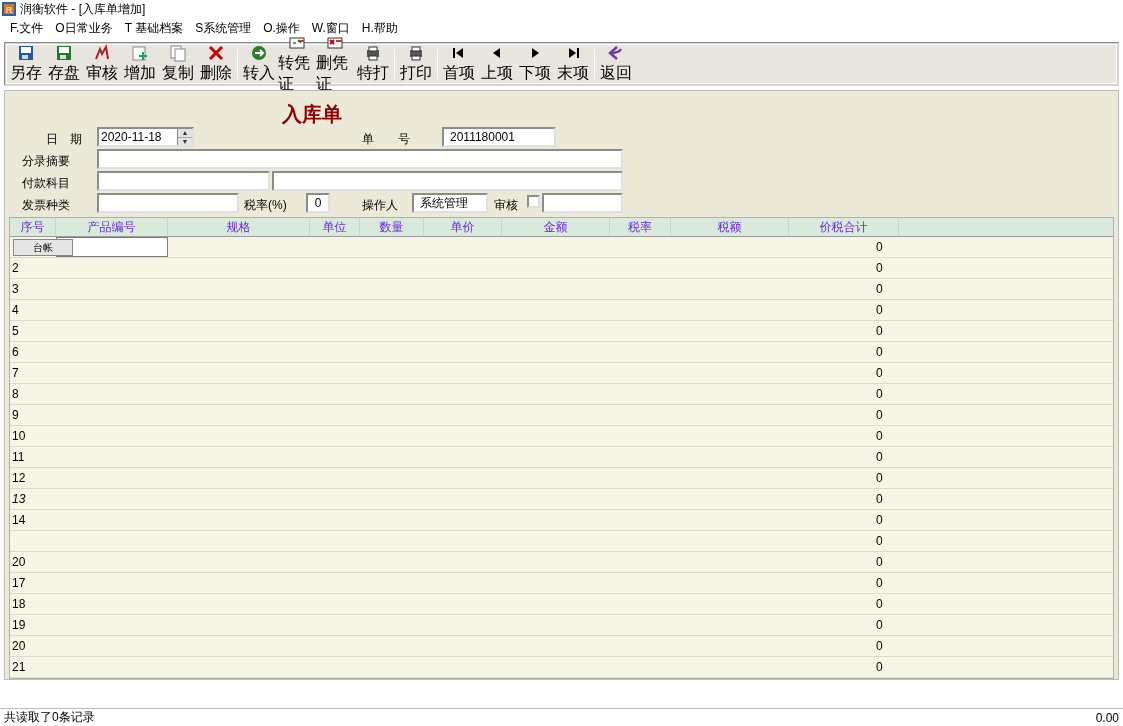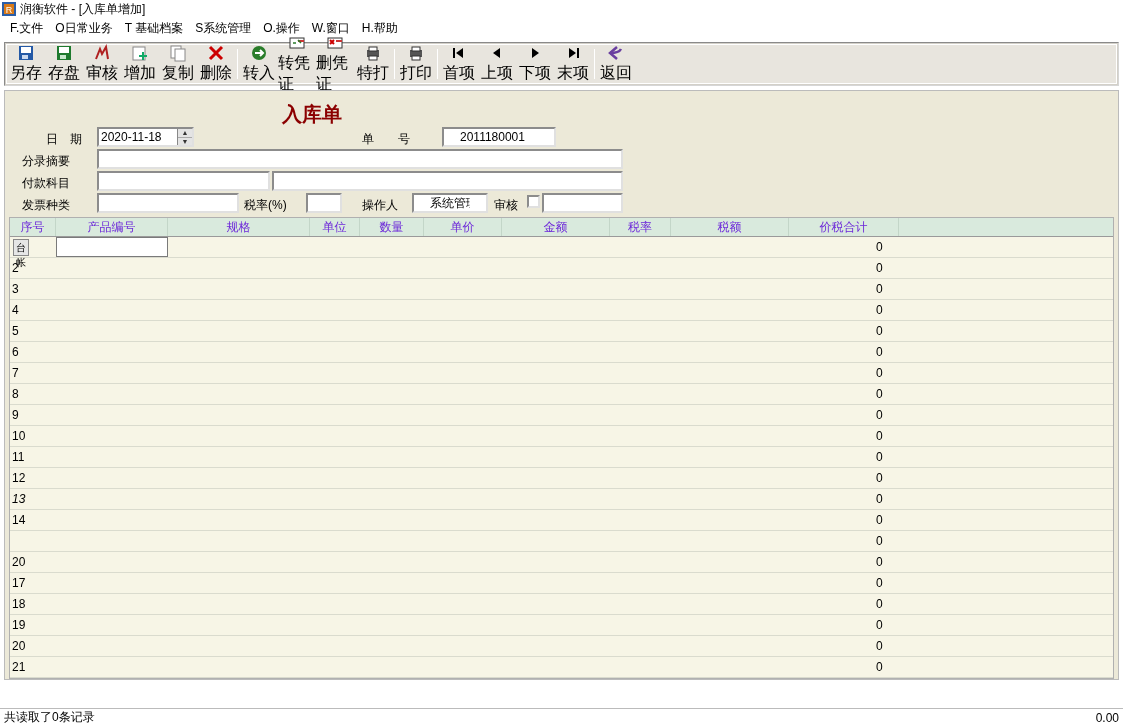--- a/index.html
+++ b/index.html
@@ -76,21 +76,21 @@
   .form-title {
     position:absolute; left:277px; top:10px;
     font-family: "SimSun","宋体"; font-size:20px; font-weight:bold;
     color:#8b0000;
   }
   .lbl {
     position:absolute; font-size:12px; color:#000;
   }
   .inp {
     position:absolute; font-size:12px; height:20px;
-    border: 2px inset #e0e0e0; background:#fff; padding: 0 16px;
+    border: 2px inset #e0e0e0; background:#fff; padding: 0 6px;
   }
   .grid {
     position:absolute; left:4px; right:4px; top:126px; bottom:0;
     background:#f7f5e6;
     border:1px solid #b0b0b0;
     overflow:hidden;
   }
   .grid-header {
     display:flex; height:19px; background:#d9eadd;
     border-bottom:1px solid #9a9a9a;
@@ -121,21 +121,21 @@
   }
   .date-box input { border:none; outline:none; font-size:12px; width:78px; padding-left:2px;}
   .date-spin { width:15px; background:#e4e4e4; display:flex; flex-direction:column; border-left:1px solid #888;}
   .date-spin div { flex:1; display:flex; align-items:center; justify-content:center; font-size:7px; color:#333; border-bottom:1px solid #aaa;}
   .date-spin div:last-child{border-bottom:none;}
   .chk {
     position:absolute; width:13px; height:13px; border:2px inset #e0e0e0; background:#fff;
   }
   .small-cell-btn {
     position:absolute; border:1px solid #888; background:#e6e6e6; font-size:10px;
-    width:16px; height:17px; text-align:center; line-height:15px;
+    width:60px; height:17px; text-align:center; line-height:15px;
   }
 </style>
 </head>
 <body>
 
 <div class="titlebar">
   <span class="app-icon">
     <svg viewBox="0 0 14 14">
         <rect x="0" y="0" width="14" height="14" fill="#2a5ea8"></rect>
         <rect x="2" y="2" width="10" height="10" fill="#d87a1a"></rect>

